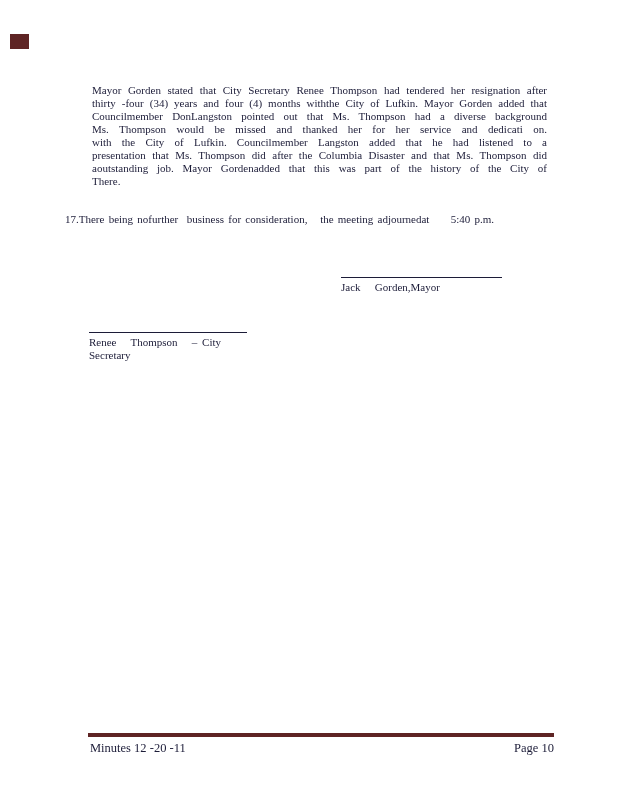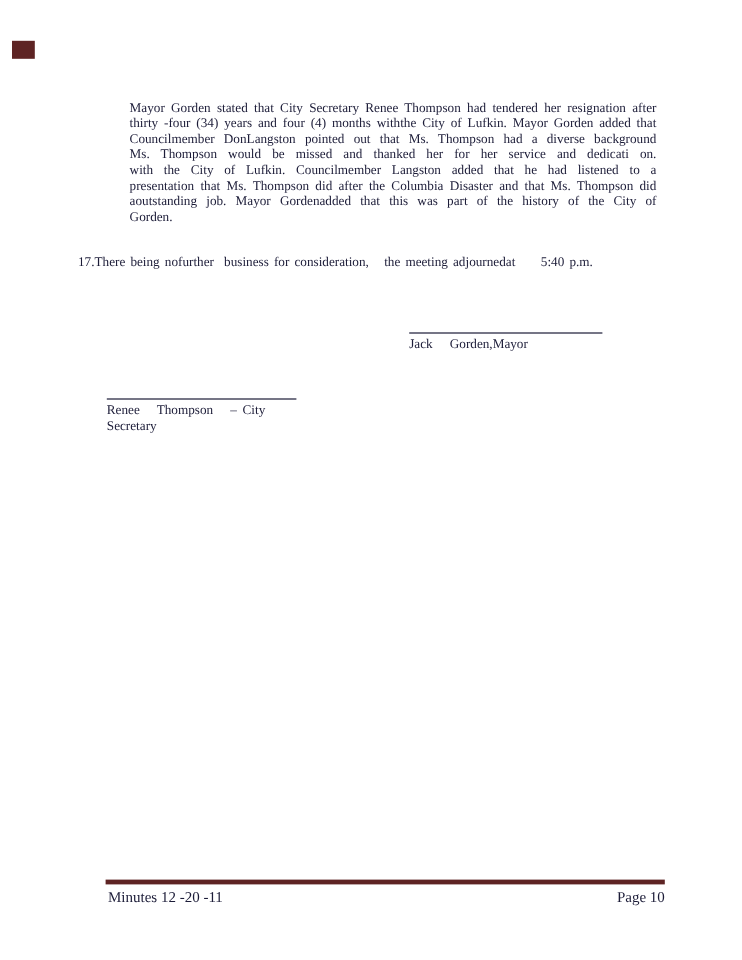--- a/index.html
+++ b/index.html
@@ -24,21 +24,20 @@
   .para {
     position: absolute;
     left: 92px; top: 84px;
     width: 455px;
     font-size: 11px;
     line-height: 13px;
   }
   .jline {
     text-align: justify;
     text-align-last: justify;
-    margin-left: 16px;
   }
   .jline.plain {
     text-align: left;
     text-align-last: left;
   }
   .item17 {
     position: absolute;
     left: 65px; top: 213px;
     width: 480px;
     font-size: 11px;
@@ -89,21 +88,21 @@
   <div class="corner-mark"></div>
 
   <div class="para">
     <div class="jline">Mayor Gorden stated that City Secretary Renee Thompson had tendered her resignation after</div>
     <div class="jline">thirty -four (34) years and four (4) months withthe City of Lufkin. Mayor Gorden added that</div>
     <div class="jline">Councilmember DonLangston pointed out that Ms. Thompson had a diverse background</div>
     <div class="jline">Ms. Thompson would be missed and thanked her for her service and dedicati on.</div>
     <div class="jline">with the City of Lufkin. Councilmember Langston added that he had listened to a</div>
     <div class="jline">presentation that Ms. Thompson did after the Columbia Disaster and that Ms. Thompson did</div>
     <div class="jline">aoutstanding job. Mayor Gordenadded that this was part of the history of the City of</div>
-    <div class="jline plain">Gorden.</div>
+    <div class="jline plain">There.</div>
   </div>
 
   <div class="item17">17.There being nofurther  business for consideration,   the meeting adjournedat     5:40 p.m.</div>
 
   <div class="sig-block sig-mayor">
     <div class="sig-rule"></div>
     <div class="sig-text">Jack   Gorden,Mayor</div>
   </div>
 
   <div class="sig-block sig-secretary">

